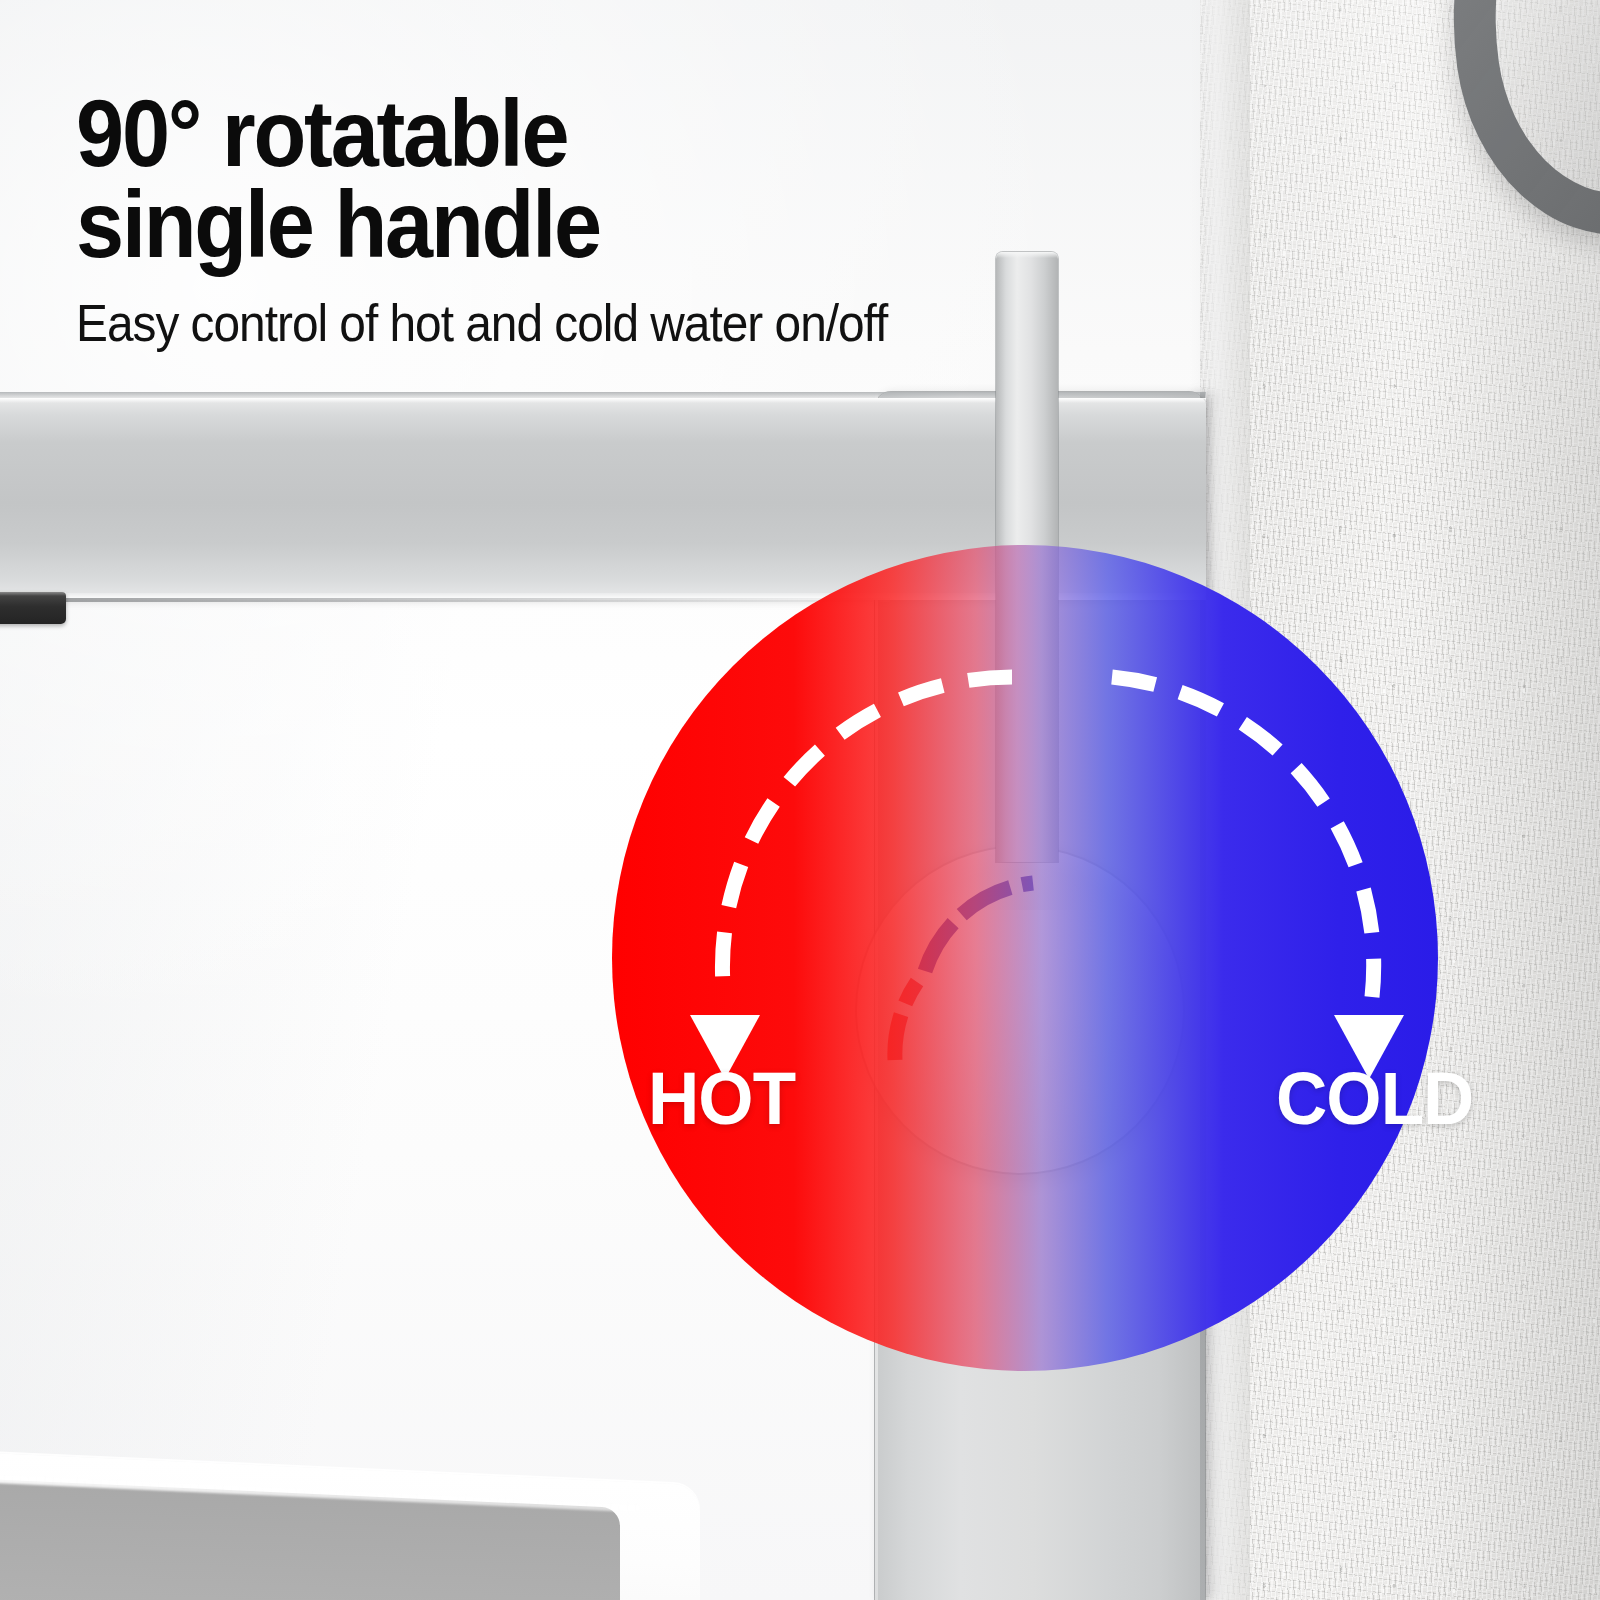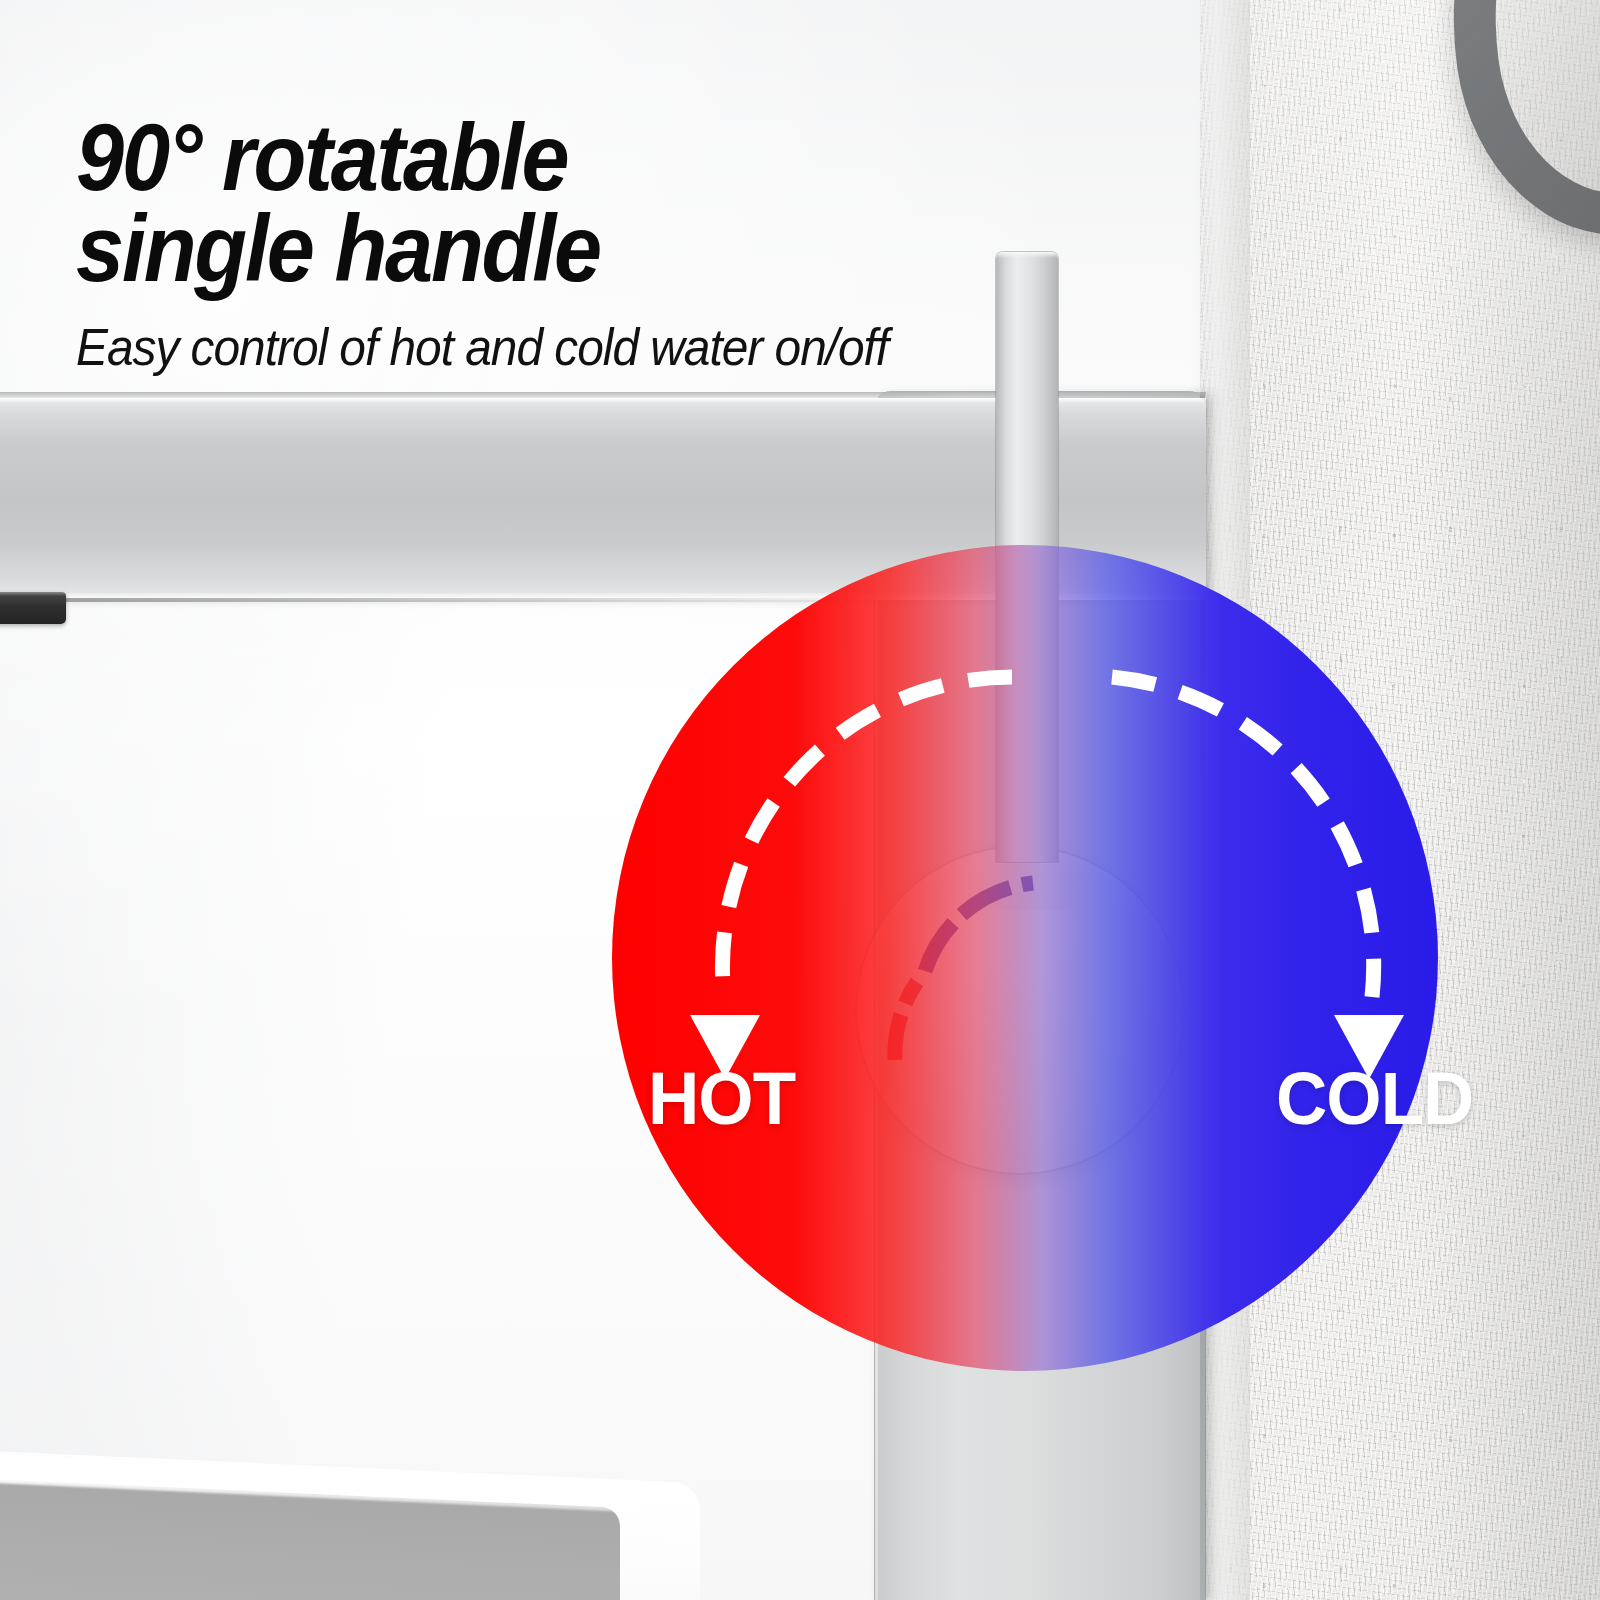--- a/index.html
+++ b/index.html
@@ -294,24 +294,23 @@
     font-family: "Liberation Sans", "DejaVu Sans", sans-serif;
     transform: scaleX(0.96);
     transform-origin: left center;
   }
   .hc-label.hot  { left: 648px;  top: 1062px; }
   .hc-label.cold { left: 1276px; top: 1062px; }
 
   
   .copy {
     position: absolute;
-    left: 76px; top: 112px;
+    left: 76px; top: 88px;
     z-index: 20;
     color: #0b0b0b;
-    font-style: italic;
   }
   .headline {
     font-size: 94px;
     font-weight: 800;
     line-height: 0.97;
     letter-spacing: -2.4px;
     white-space: pre-line;
     transform: scaleX(0.92);
     transform-origin: left top;
     margin: 0;

